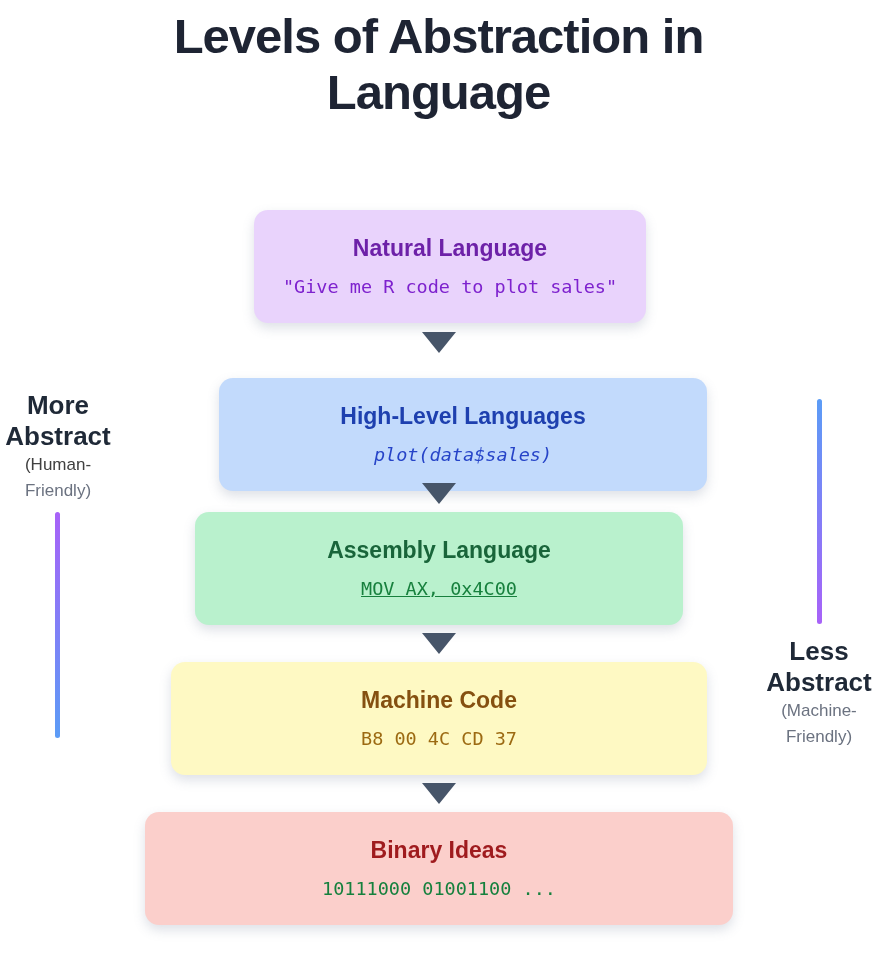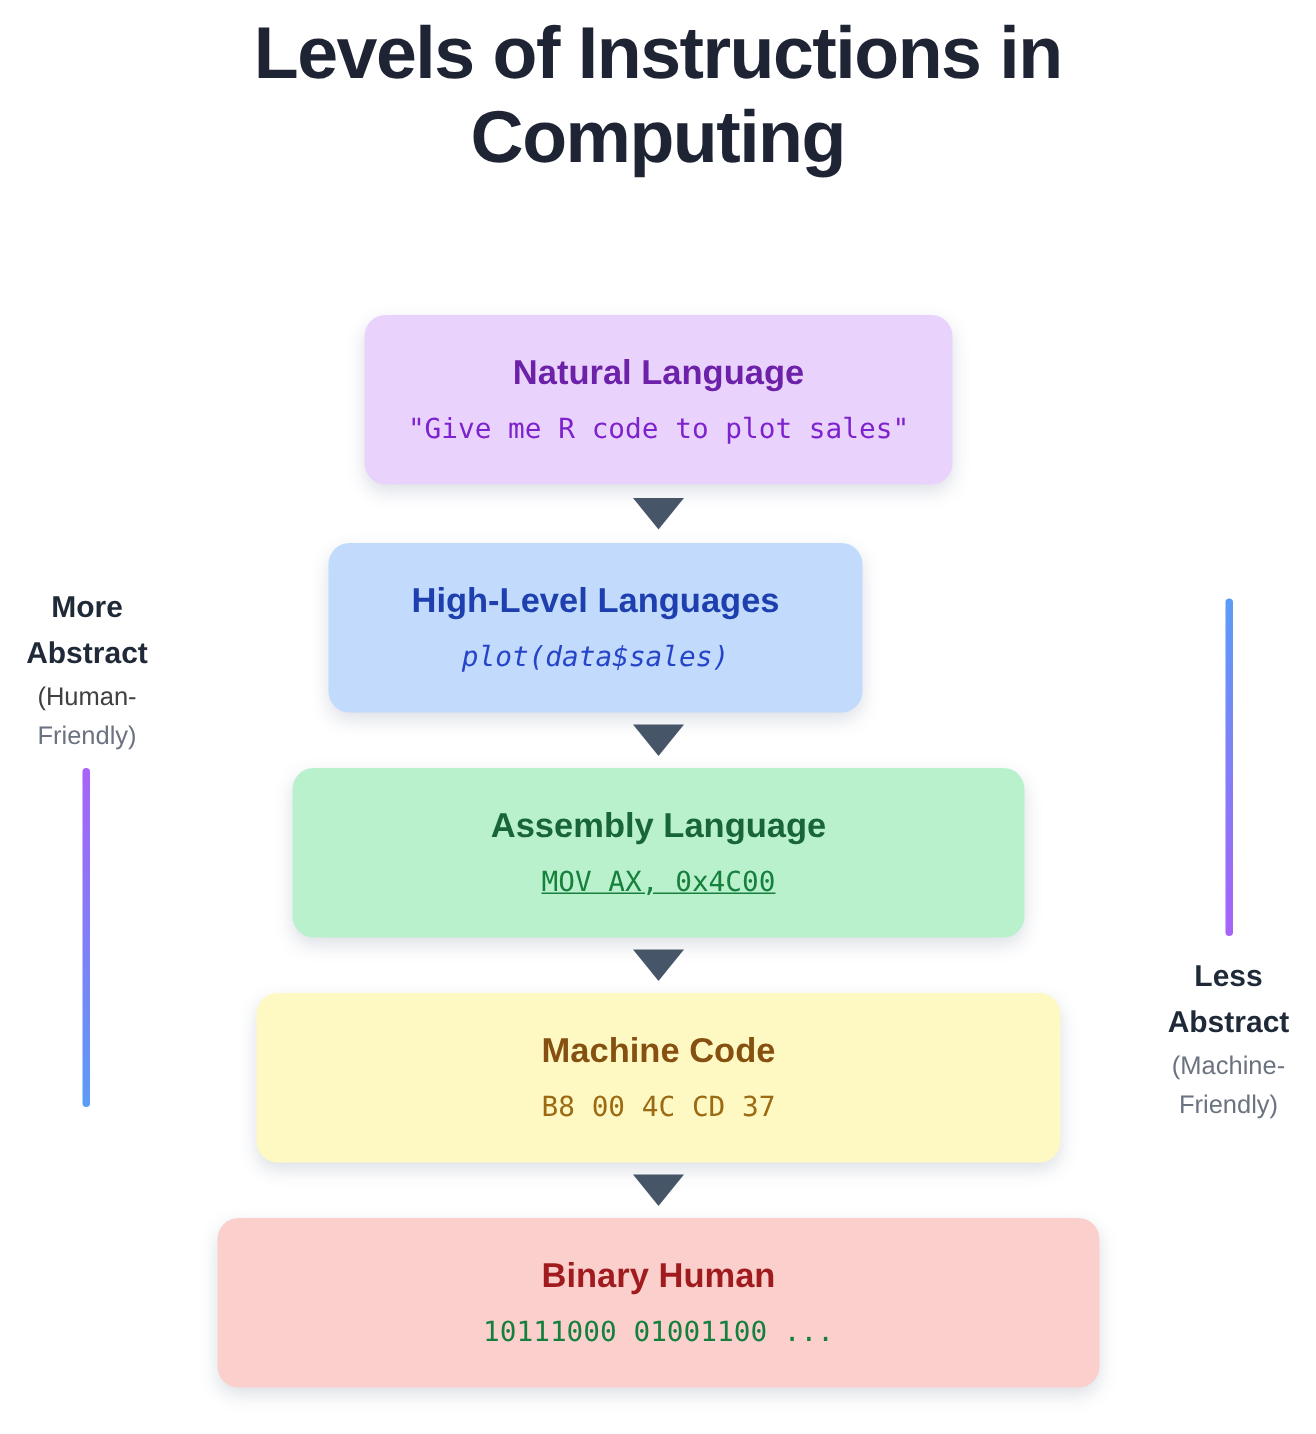--- a/index.html
+++ b/index.html
@@ -49,22 +49,22 @@
   .level-title {
     font-size: 23px;
     font-weight: bold;
     line-height: 1.1;
   }
   .level-code {
     font-family: "DejaVu Sans Mono", monospace;
     font-size: 18.5px;
     line-height: 1.1;
   }
-  .lv0 { top: 210px; left: 243px; width: 392px; }
-  .lv1 { top: 362px; left: 219px; width: 356px; }
+  .lv0 { top: 210px; left: 254px; width: 392px; }
+  .lv1 { top: 378px; left: 219px; width: 488px; }
   .lv2 { top: 512px; left: 195px; width: 488px; }
   .lv3 { top: 662px; left: 171px; width: 536px; }
   .lv4 { top: 812px; left: 145px; width: 588px; }
 
   
   .arrow {
     position: absolute;
     left: 422px;
     width: 0; height: 0;
     border-left: 17px solid transparent;
@@ -76,21 +76,21 @@
   .ar2 { top: 633px; }
   .ar3 { top: 783px; }
 
   
   .side-label {
     position: absolute;
     text-align: center;
   }
   .side-label .bold-line {
     display: block;
-    font-size: 20px;
+    font-size: 26px;
     font-weight: bold;
     line-height: 31px;
     color: #1f2937;
   }
   .side-label .sub-line {
     display: block;
     font-size: 17px;
     line-height: 26px;
     color: #6b7280;
   }
@@ -104,21 +104,21 @@
   }
   .left-rail  { left: 55px;  top: 512px; height: 226px; }
   .right-rail { left: 817px; top: 399px; height: 225px; }
 </style>
 </head>
 <body>
 
 <div class="canvas">
 
   <div class="page-title" style="color: rgb(30, 36, 51);">
-    <span class="title-inner">Levels of Instructions in Computing</span>
+    <span class="title-inner">Levels of Abstraction in Language</span>
   </div>
 
   <div class="level lv0" style="background: rgb(233, 211, 252);">
     <span class="level-title" style="color: rgb(109, 33, 168);">Natural Language</span>
     <span class="level-code" style="color: rgb(126, 34, 206);">"Give me R code to plot sales"</span>
   </div>
   <div class="arrow ar0" style="border-top-color: rgb(71, 85, 105);"></div>
 
   <div class="level lv1" style="background: rgb(194, 218, 252);">
     <span class="level-title" style="color: rgb(30, 64, 175);">High-Level Languages</span>
@@ -132,21 +132,21 @@
   </div>
   <div class="arrow ar2" style="border-top-color: rgb(71, 85, 105);"></div>
 
   <div class="level lv3" style="background: #fef9c3;">
     <span class="level-title" style="color: rgb(133, 80, 16);">Machine Code</span>
     <span class="level-code" style="color: rgb(156, 106, 18);">B8 00 4C CD 37</span>
   </div>
   <div class="arrow ar3" style="border-top-color: rgb(71, 85, 105);"></div>
 
   <div class="level lv4" style="background: rgb(251, 207, 203);">
-    <span class="level-title" style="color: rgb(159, 27, 30);">Binary Human</span>
+    <span class="level-title" style="color: rgb(159, 27, 30);">Binary Ideas</span>
     <span class="level-code" style="color: #15803d;">10111000 01001100 ...</span>
   </div>
 
   <div class="side-label left-label">
     <span class="bold-line" style="color: rgb(31, 41, 55);">More</span>
     <span class="bold-line" style="color: rgb(31, 41, 55);">Abstract</span>
     <span class="sub-line" style="color: #404040;">(Human-</span>
     <span class="sub-line" style="color: rgb(107, 114, 128);">Friendly)</span>
   </div>
   <div class="rail left-rail" style="background: linear-gradient(rgb(168, 98, 248), rgb(91, 156, 246));"></div>

